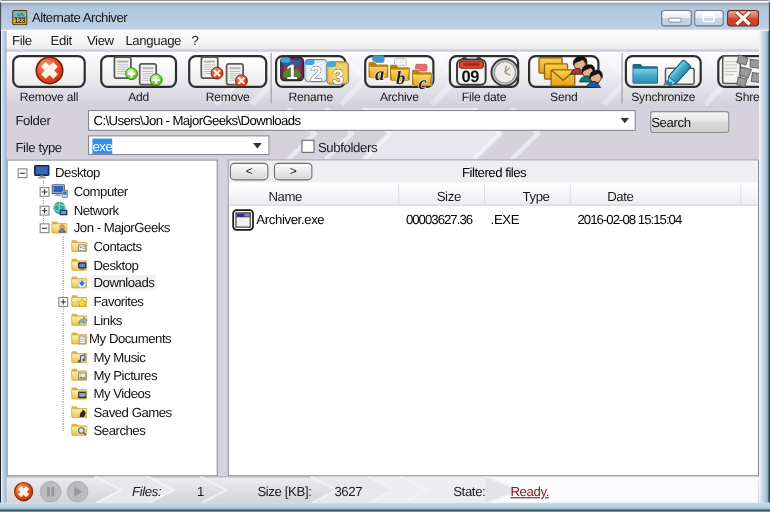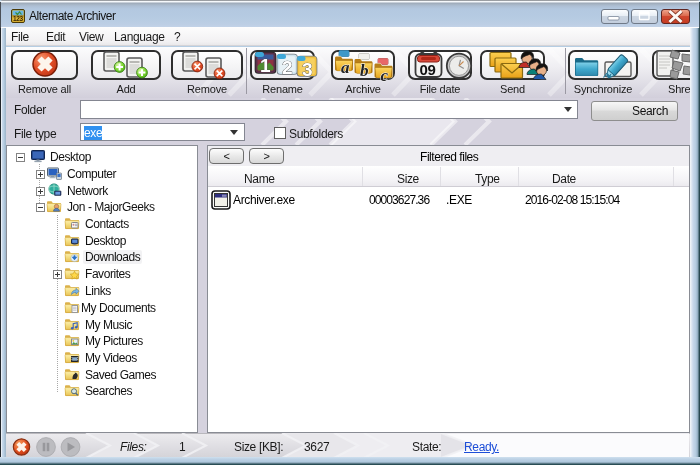--- a/index.html
+++ b/index.html
@@ -25,21 +25,21 @@
   .menu-item{top:30px;font-size:12px;color:#1a1a1a;}
   
   .toolbar{left:1px;top:47px;width:689px;height:51px;background:linear-gradient(180deg,#fcfcfd 0px,#efeef2 20px,#dcdae3 40px,#d2cfdb 51px);}
   .tbtn{top:50px;height:30px;border:2px solid #2e2e2e;border-radius:7px;background:linear-gradient(180deg,#ffffff,#ececee);box-sizing:border-box;}
   .tlabel{top:83px;font-size:11px;color:#1a1a1a;text-align:center;letter-spacing:-0.2px;}
   .tsep{top:48px;width:1px;height:46px;background:#9a98a2;}
   
   .fpanel{left:1px;top:98px;width:689px;height:47px;background:#d5d2de;}
   .flabel{font-size:12px;color:#1a1a1a;}
   .finput{left:80px;top:100px;width:498px;height:19px;background:#fff;border:1px solid #848691;box-sizing:border-box;font-size:12px;color:#000;}
-  .search-btn{left:591px;top:101px;width:87px;height:20px;border:1px solid #8e8e8e;border-radius:3px;background:linear-gradient(180deg,#f7f7f7,#e5e5e5 45%,#d9d9d9 50%,#cfcfcf);box-sizing:border-box;font-size:12px;color:#111;text-align:center;line-height:18px;padding-left:31px;}
+  .search-btn{left:591px;top:101px;width:72px;height:20px;border:1px solid #8e8e8e;border-radius:3px;background:linear-gradient(180deg,#f7f7f7,#e5e5e5 45%,#d9d9d9 50%,#cfcfcf);box-sizing:border-box;font-size:12px;color:#111;text-align:left;line-height:18px;}
   .combo{left:80px;top:123px;width:165px;height:18px;background:#fff;border:1px solid #848691;box-sizing:border-box;text-align:center;}
   .checkbox{left:274px;top:127px;width:12px;height:12px;background:#fff;border:1px solid #5f5f5f;box-sizing:border-box;}
   
   .tree-panel{left:6px;top:145px;width:192px;height:288px;background:#fff;border:1px solid #898c94;box-sizing:border-box;}
   .right-panel{left:207px;top:145px;width:483px;height:288px;background:#fff;border:1px solid #898c94;box-sizing:border-box;}
   .gap{left:198px;top:145px;width:9px;height:288px;background:#d5d2de;}
   .rp-top{left:208px;top:146px;width:481px;height:20px;background:#efeef2;}
   .nav-btn{top:148px;width:35px;height:16px;border:1px solid #6e6e6e;border-radius:4px;background:linear-gradient(180deg,#fdfdfd,#e9e9e9 50%,#d8d8d8);box-sizing:border-box;text-align:center;font-size:11px;line-height:14px;color:#111;}
   .thead{left:208px;top:166px;width:481px;height:21px;background:linear-gradient(180deg,#ffffff,#f4f3f6 70%,#eceaef);border-bottom:1px solid #cfcdd4;box-sizing:border-box;}
   .th-sep{top:167px;width:1px;height:19px;background:#e0dfe4;}
@@ -273,20 +273,21 @@
     <g fill="none" stroke="#ffffff" stroke-width="4" opacity="0.5">
       <path d="M262 0 l24 23.5 -24 23.5"></path>
       <path d="M296 0 l24 23.5 -24 23.5"></path>
       <path d="M330 0 l24 23.5 -24 23.5"></path>
       <path d="M431 0 l24 23.5 -24 23.5"></path>
       <path d="M465 0 l24 23.5 -24 23.5"></path>
     </g>
   </svg>
   <div class="abs flabel" style="left:14px;top:103px;">Folder</div>
   <div class="abs finput">
+      <span style="position:absolute;left:4px;top:2px;letter-spacing:-0.55px;">C:\Users\Jon - MajorGeeks\Downloads</span>
     <svg style="position:absolute;right:4px;top:6px;" width="9" height="6">
         <polygon points="0,0 8,0 4,5" fill="#333"></polygon>
       </svg>
   </div>
   <div class="abs search-btn">Search</div>
   <div class="abs flabel" style="left:14px;top:127px;">File type</div>
   <div class="abs combo">
       <span style="position:absolute;left:3px;top:2px;font-size:12px;background:#3090f0;color:#fff;">exe</span>
     <svg style="position:absolute;right:5px;top:6px;" width="9" height="6">
         <polygon points="0,0 8,0 4,5" fill="#333"></polygon>
@@ -508,14 +509,14 @@
     </g>
     <rect x="42.7" y="9.8" width="2.6" height="8.4" fill="#98989c"></rect>
     <rect x="46.7" y="9.8" width="2.6" height="8.4" fill="#98989c"></rect>
     <path d="M67.5 9.5 l7.5 4.5 -7.5 4.5 Z" fill="#98989c"></path>
   </svg>
   <div class="abs stext" style="left:120px;font-style:italic;">Files:</div>
   <div class="abs stext" style="left:179px;">1</div>
   <div class="abs stext" style="left:234px;">Size [KB]:</div>
   <div class="abs stext" style="left:304px;">3627</div>
   <div class="abs stext" style="left:412px;">State:</div>
-  <div class="abs stext" style="left:464px;color:#1d4ed8;text-decoration:underline;">Ready.</div>
+  <div class="abs stext" style="left:464px;color:#7f1d1d;text-decoration:underline;">Ready.</div>
 </div>
 
 </body></html>

